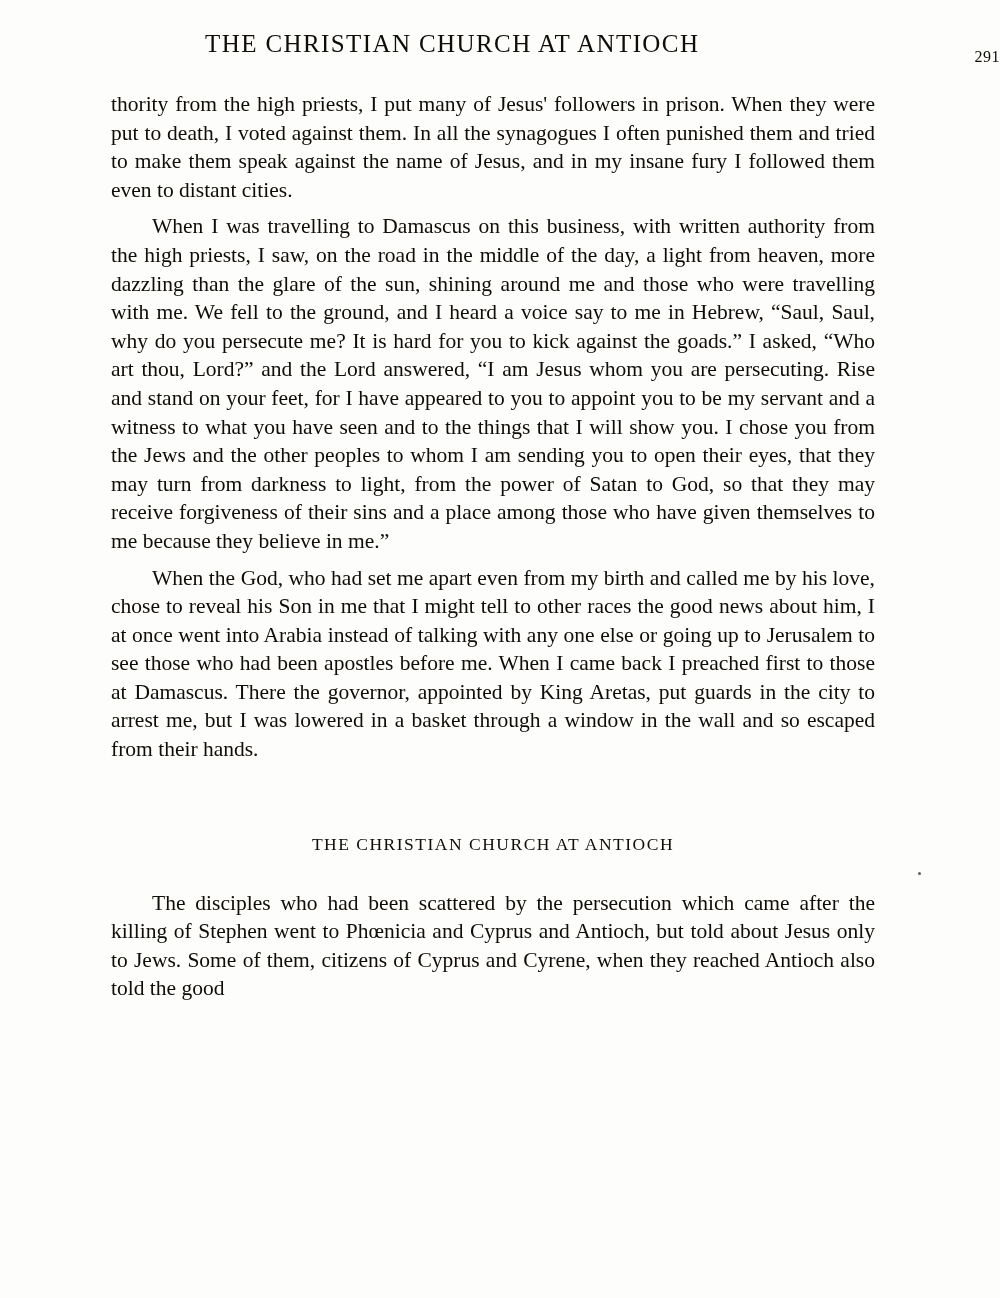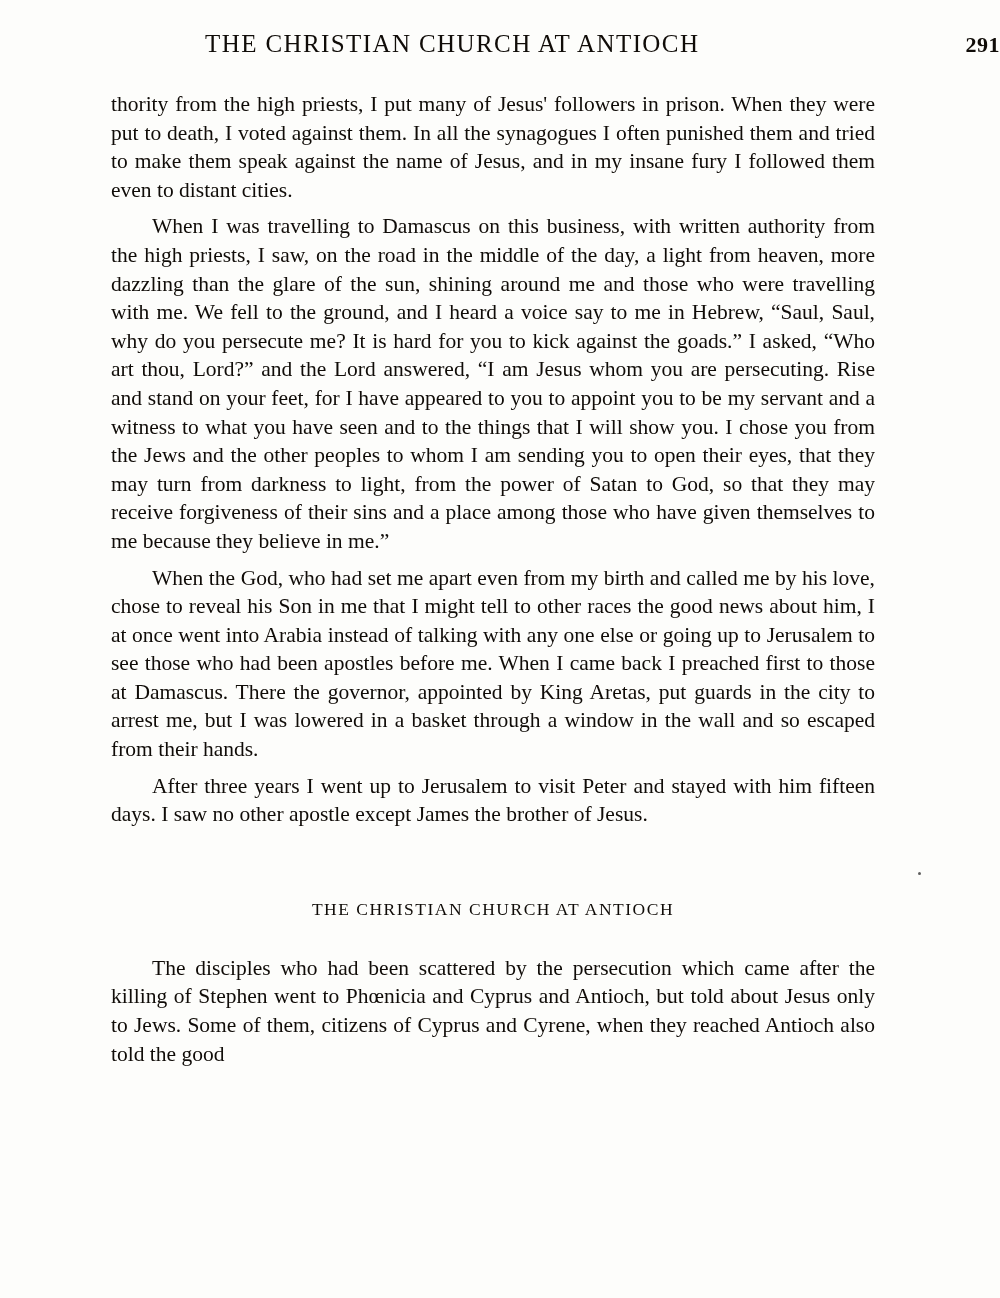--- a/index.html
+++ b/index.html
@@ -35,23 +35,23 @@
     font-size: 25px;
     letter-spacing: 1.4px;
     font-weight: 400;
     font-family: "Liberation Serif", serif;
     white-space: nowrap;
     margin-left: 105px;
   }
   .folio {
     position: absolute;
     right: 0px;
-    top: 32px;
-    font-size: 22px;
-    font-weight: 700;
+    top: 48px;
+    font-size: 16px;
+    font-weight: 400;
     font-family: "Liberation Serif", serif;
     letter-spacing: 0.5px;
   }
   .body-col {
     position: absolute;
     left: 103px;
     top: 82px;
     width: 780px;
   }
   p.para {
@@ -94,21 +94,20 @@
   <div class="running-head">
     <span class="title">THE  CHRISTIAN  CHURCH  AT  ANTIOCH</span>
   </div>
   <div class="folio">291</div>
 
   <div class="body-col">
 
     <p class="para">thority from the high priests, I put many of Jesus' followers in prison. When they were put to death, I voted against them.  In all the synagogues I often punished them and tried to make them speak against the name of Jesus, and in my insane fury I followed them even to distant cities.</p>
     <p class="para indent">When I was travelling to Damascus on this business, with written authority from the high priests, I saw, on the road in the middle of the day, a light from heaven, more dazzling than the glare of the sun, shining around me and those who were travelling with me.  We fell to the ground, and I heard a voice say to me in Hebrew, “Saul, Saul, why do you persecute me?  It is hard for you to kick against the goads.” I asked, “Who art thou, Lord?” and the Lord answered, “I am Jesus whom you are persecuting.  Rise and stand on your feet, for I have appeared to you to appoint you to be my servant and a witness to what you have seen and to the things that I will show you.  I chose you from the Jews and the other peoples to whom I am sending you to open their eyes, that they may turn from darkness to light, from the power of Satan to God, so that they may receive forgiveness of their sins and a place among those who have given themselves to me because they believe in me.”</p>
     <p class="para indent">When the God, who had set me apart even from my birth and called me by his love, chose to reveal his Son in me that I might tell to other races the good news about him, I at once went into Arabia instead of talking with any one else or going up to Jerusalem to see those who had been apostles before me.  When I came back I preached first to those at Damascus.  There the governor, appointed by King Aretas, put guards in the city to arrest me, but I was lowered in a basket through a window in the wall and so escaped from their hands.</p>
-    <p class="para indent">After three years I went up to Jerusalem to visit Peter and stayed with him fifteen days.  I saw no other apostle except James the brother of Jesus.</p>
 
     <div class="gap-before-subhead"></div>
     <p class="subhead">THE  CHRISTIAN  CHURCH  AT  ANTIOCH</p>
     <div class="gap-after-subhead"></div>
 
     <p class="para indent">The disciples who had been scattered by the persecution which came after the killing of Stephen went to Phœnicia and Cyprus and Antioch, but told about Jesus only to Jews.  Some of them, citizens of Cyprus and Cyrene, when they reached Antioch also told the good</p>
 
   </div>
 
   <div class="dot-artifact"></div>

